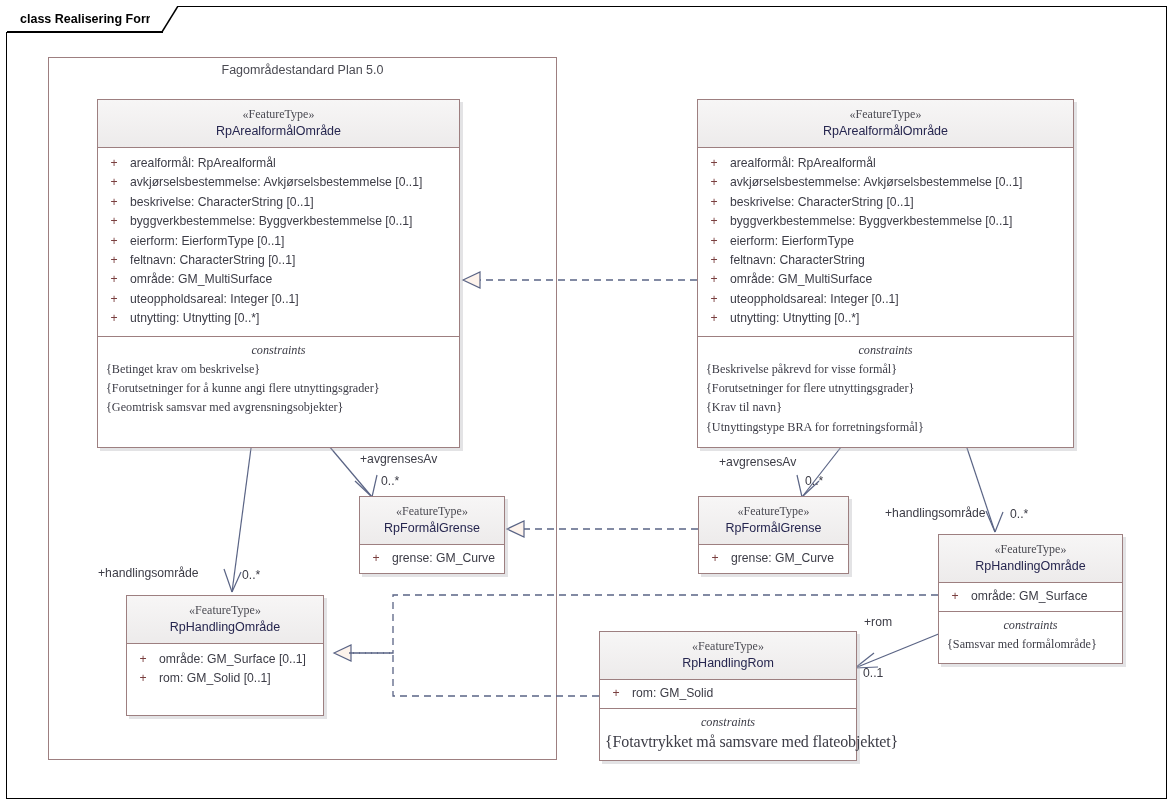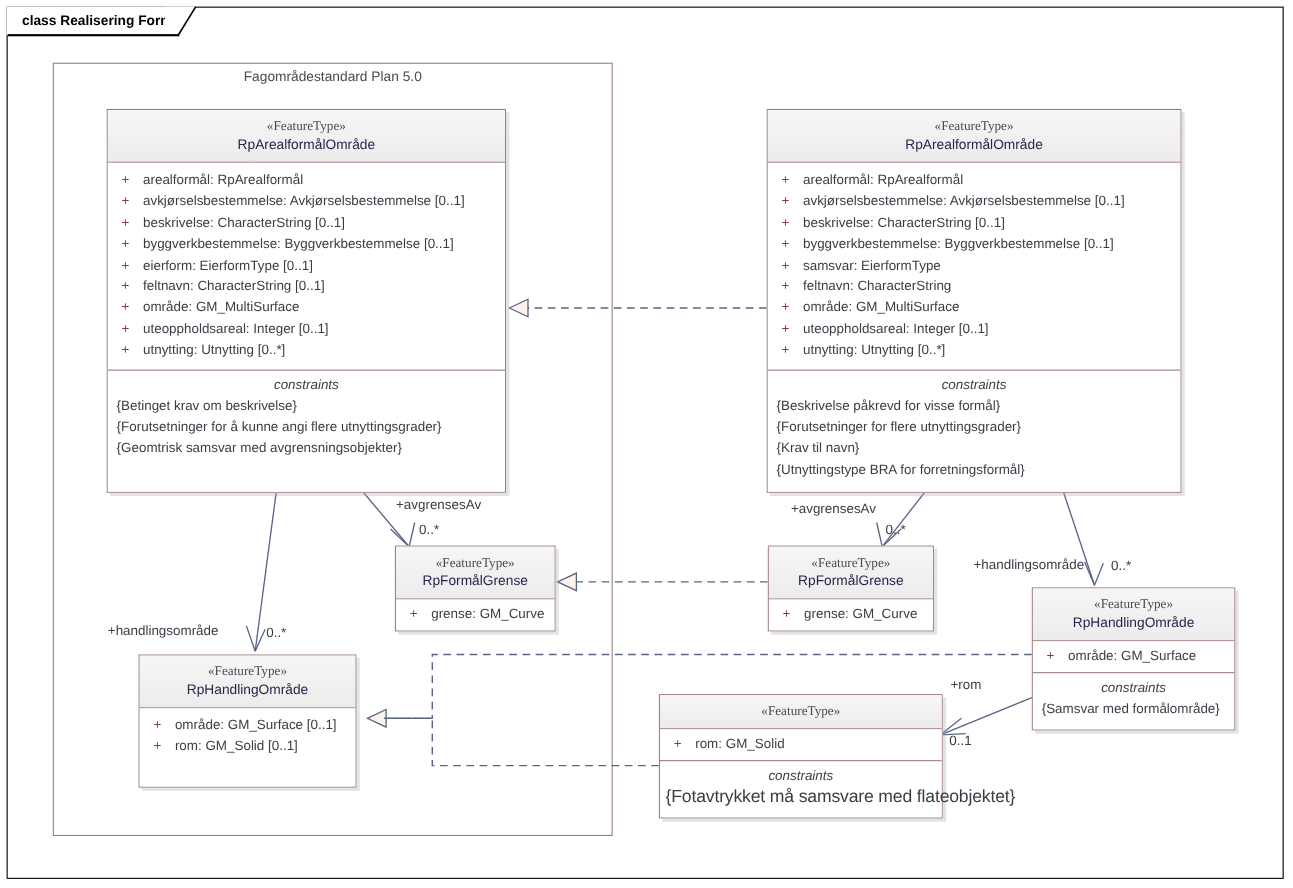--- a/index.html
+++ b/index.html
@@ -128,20 +128,21 @@
     width: 32px;
     text-align: center;
     color: #7a3f3f;
     flex: 0 0 32px;
   }
   .attr-text { }
   .uml-constraints {
     border-top: 1px solid #9d7f80;
     background: #ffffff;
     padding: 4px 0 8px 0;
+    font-family: Liberation Serif, serif;
   }
   .constraints-title {
     text-align: center;
     font-style: italic;
     font-size: 12.2px;
     color: #3c3c46;
     line-height: 19px;
   }
   .constraint-row {
     font-size: 12.2px;
@@ -344,21 +345,21 @@
       <div class="attr-row">
           <span class="attr-vis">+</span>
           <span class="attr-text">beskrivelse: CharacterString [0..1]</span>
         </div>
       <div class="attr-row">
           <span class="attr-vis">+</span>
           <span class="attr-text">byggverkbestemmelse: Byggverkbestemmelse [0..1]</span>
         </div>
       <div class="attr-row">
           <span class="attr-vis">+</span>
-          <span class="attr-text">samsvar: EierformType</span>
+          <span class="attr-text">eierform: EierformType</span>
         </div>
       <div class="attr-row">
           <span class="attr-vis">+</span>
           <span class="attr-text">feltnavn: CharacterString</span>
         </div>
       <div class="attr-row">
           <span class="attr-vis">+</span>
           <span class="attr-text">område: GM_MultiSurface</span>
         </div>
       <div class="attr-row">
@@ -435,20 +436,21 @@
     </div>
     <div class="uml-constraints">
       <div class="constraints-title">constraints</div>
       <div class="constraint-row">{Samsvar med formålområde}</div>
     </div>
   </div>
 
   <div class="uml-class" style="left:599px; top:631px; width:258px;">
     <div class="uml-header">
       <div class="stereotype">«FeatureType»</div>
+      <div class="classname">RpHandlingRom</div>
     </div>
     <div class="uml-attrs compact">
       <div class="attr-row">
           <span class="attr-vis">+</span>
           <span class="attr-text">rom: GM_Solid</span>
         </div>
     </div>
     <div class="uml-constraints">
       <div class="constraints-title">constraints</div>
       <div class="constraint-row" style="padding-left:5px; font-size:16px; letter-spacing:-0.15px;">{Fotavtrykket må samsvare med flateobjektet}</div>

